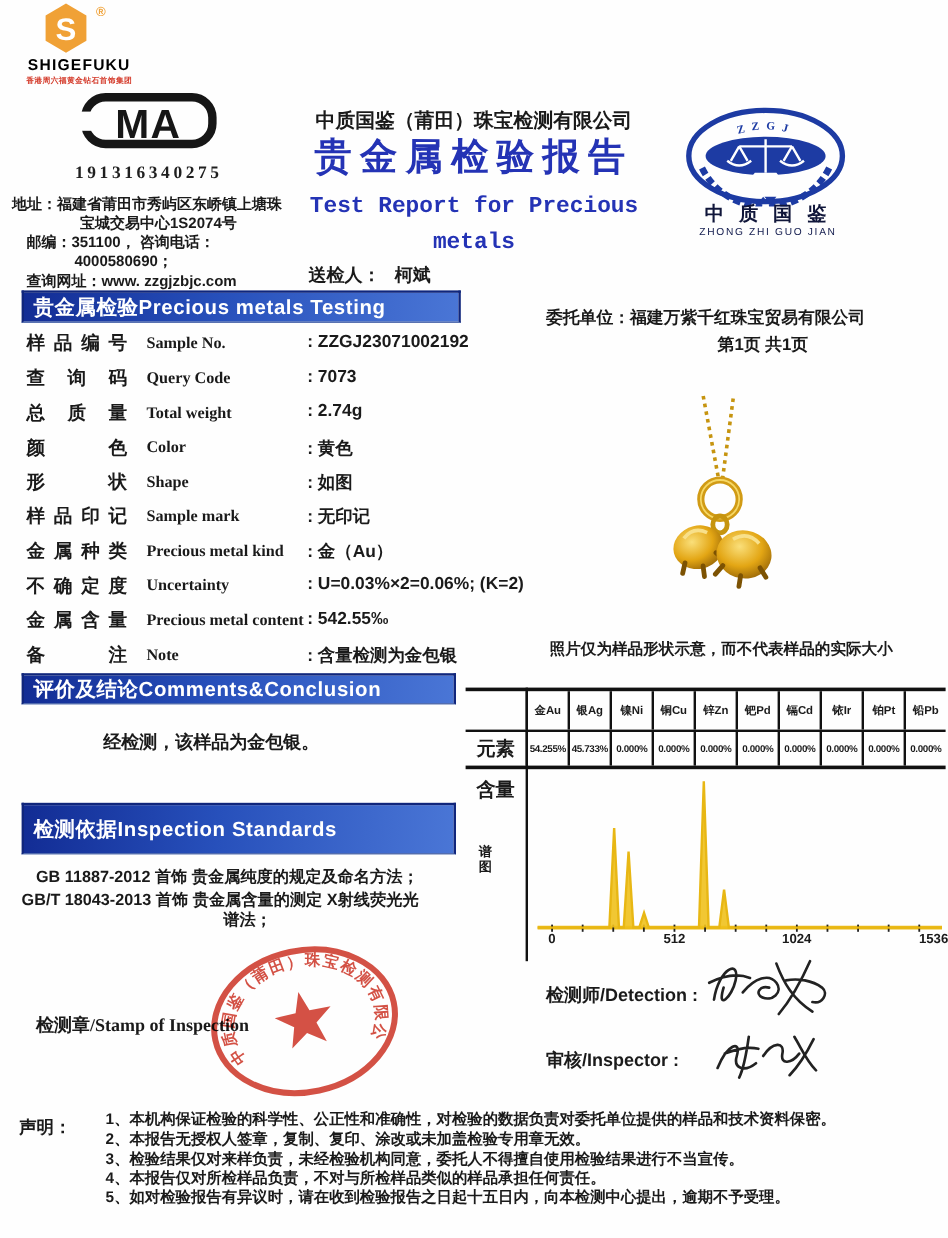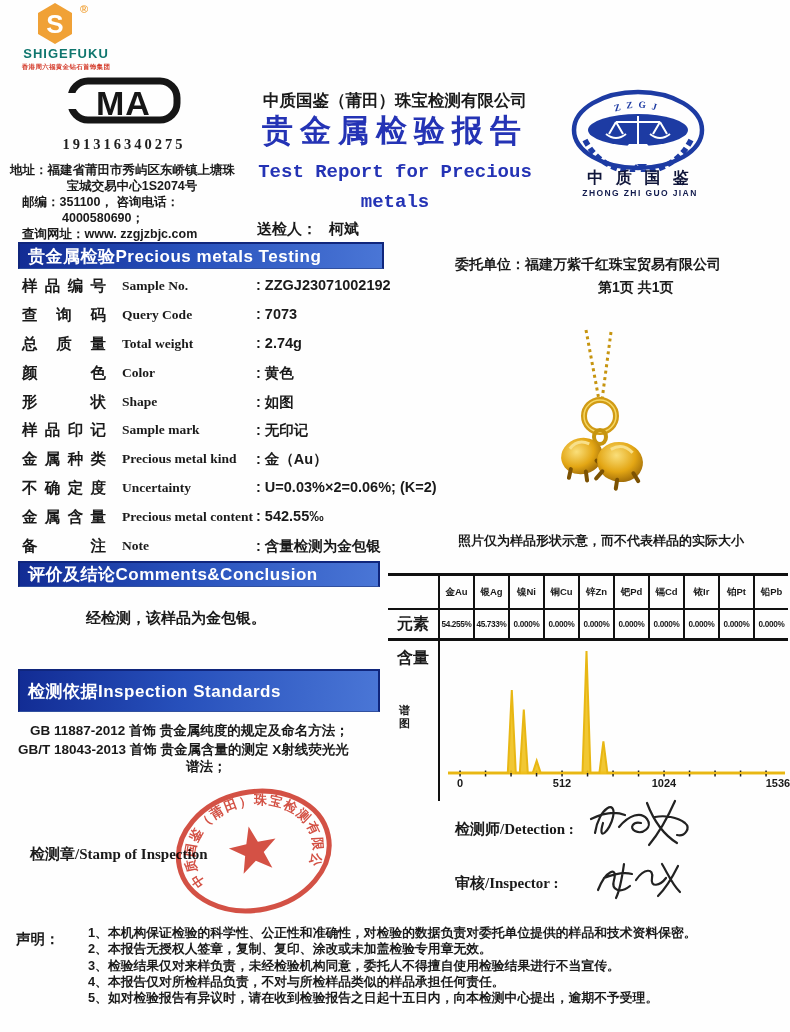--- a/index.html
+++ b/index.html
@@ -1,31 +1,31 @@
 <!DOCTYPE html>
 <html><head>
 <meta charset="utf-8">
 <style>
   html,body{margin:0;padding:0;background:#888;}
   .pg{position:relative;width:790px;height:1032px;background:#fefefdff;background:#fefefe;overflow:hidden;
       font-family:"Liberation Sans",sans-serif;color:#1a1a1a;}
   .abs{position:absolute;}
   
   .brand{left:8px;top:2px;width:110px;}
-  .brand-name{position:absolute;left:8px;top:44px;width:100px;text-align:center;font-weight:bold;font-size:13px;letter-spacing:1px;color:#0f766e;}
+  .brand-name{position:absolute;left:8px;top:44px;width:100px;text-align:center;font-weight:bold;font-size:13px;letter-spacing:1px;color:#000000;}
   .brand-sub{position:absolute;left:2px;top:61px;width:112px;text-align:center;font-weight:bold;font-size:6.5px;color:#d43b2b;letter-spacing:0.3px;white-space:nowrap;}
   
   .cma-num{left:56px;top:136px;width:136px;text-align:center;font-family:"Liberation Serif",serif;font-weight:bold;font-size:14.5px;letter-spacing:3px;color:#1f1f1f;}
   
   .company{left:228px;top:90px;width:334px;text-align:center;font-weight:bold;font-size:16.5px;}
   .title-cn{left:228px;top:110px;width:334px;text-align:center;font-weight:bold;font-size:31px;letter-spacing:7px;color:#2433b5;}
   .title-en{left:228px;top:157px;width:334px;text-align:center;font-family:"Liberation Mono",monospace;font-weight:bold;font-size:19px;line-height:30px;color:#2433b5;}
   
   .emblem-cn{left:565px;top:168px;width:150px;text-align:center;font-weight:bold;font-size:16px;letter-spacing:4px;color:#10163a;}
-  .emblem-en{left:560px;top:188px;width:160px;text-align:center;font-weight:bold;font-size:8.5px;letter-spacing:1.4px;color:#131c4e;}
+  .emblem-en{left:560px;top:188px;width:160px;text-align:center;font-weight:normal;font-size:8.5px;letter-spacing:1.4px;color:#131c4e;}
   
   .addr{left:10px;top:162px;width:244px;font-weight:bold;font-size:12.5px;line-height:16px;}
   .addr .c{text-align:center;}
   .addr .i1{padding-left:12px;}
   .addr .i2{padding-left:52px;}
   .sender{left:257px;top:220px;font-weight:bold;font-size:15px;}
   .sender .v{margin-left:12px;}
   .client{left:455px;top:220px;font-weight:bold;font-size:14px;white-space:nowrap;margin-top:36px;}
   .dateline{left:533px;top:250px;font-weight:bold;font-size:15px;}
   .dateline .v{margin-left:42px;}
@@ -63,21 +63,21 @@
   .xtick{position:absolute;top:137px;width:28px;text-align:center;font-weight:bold;font-size:11px;}
   
   .stds{left:18px;top:721px;width:372px;font-weight:bold;font-size:13.5px;}
   .std-line{line-height:19px;white-space:nowrap;}
   .stds .std-line:nth-child(1){padding-left:12px;}
   .stds .std-line:nth-child(3){padding-left:168px;line-height:16px;}
   .stds .std-line:nth-child(4){padding-left:22px;line-height:20px;}
   
   .stamp-label{left:30px;top:845px;font-weight:bold;font-size:15px;font-family:"Liberation Serif",serif;}
   .stamp{left:172px;top:788px;mix-blend-mode:multiply;}
-  .sig-label{font-weight:bold;font-size:15px;font-family:Liberation Serif, serif;}
+  .sig-label{font-weight:bold;font-size:15px;font-family:Liberation Sans, sans-serif;}
   .sl1{left:455px;top:820px;}
   .sl2{left:455px;top:874px;}
   .sig1{left:585px;top:793px;}
   .sig2{left:590px;top:856px;}
   
   .decl-label{left:16px;top:930px;font-weight:bold;font-size:14.5px;}
   .decl{left:88px;top:925px;width:700px;font-weight:bold;font-size:12.8px;}
   .decl-item{line-height:16.3px;white-space:nowrap;}
 </style>
 </head>

